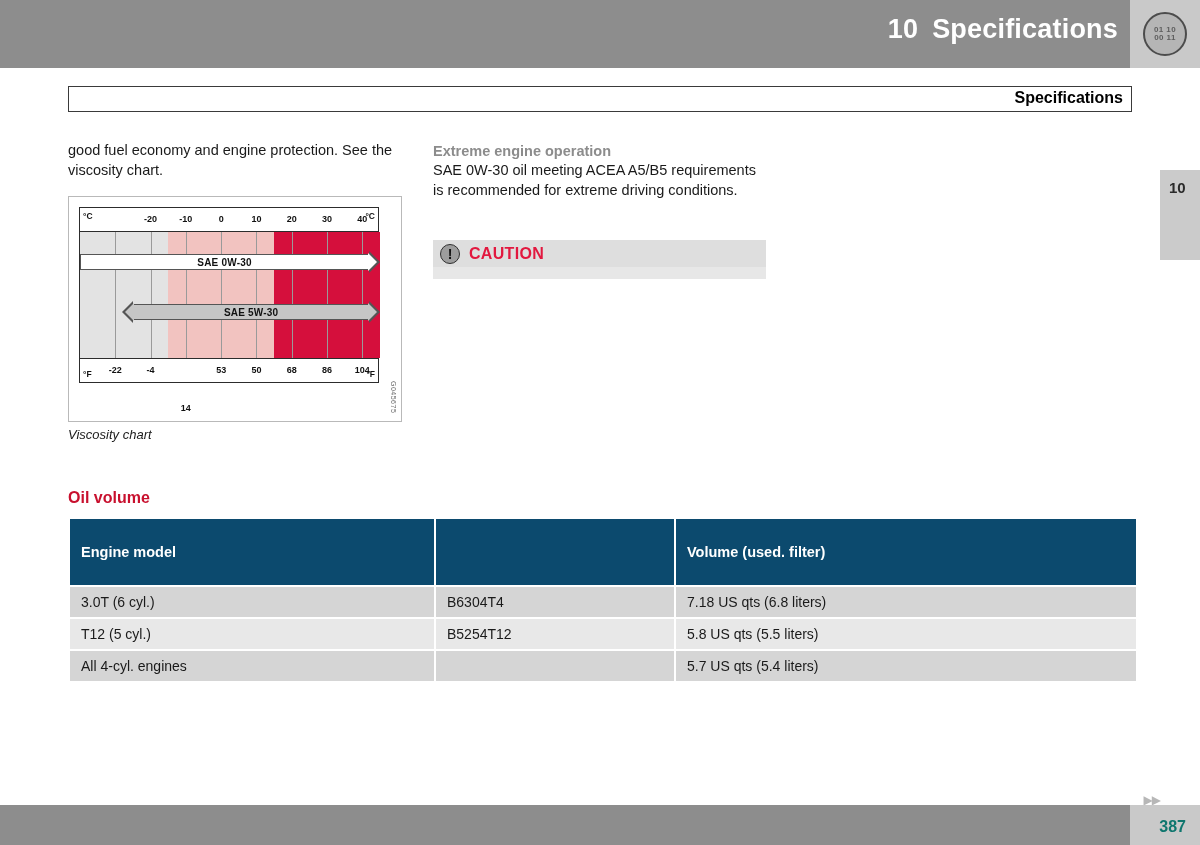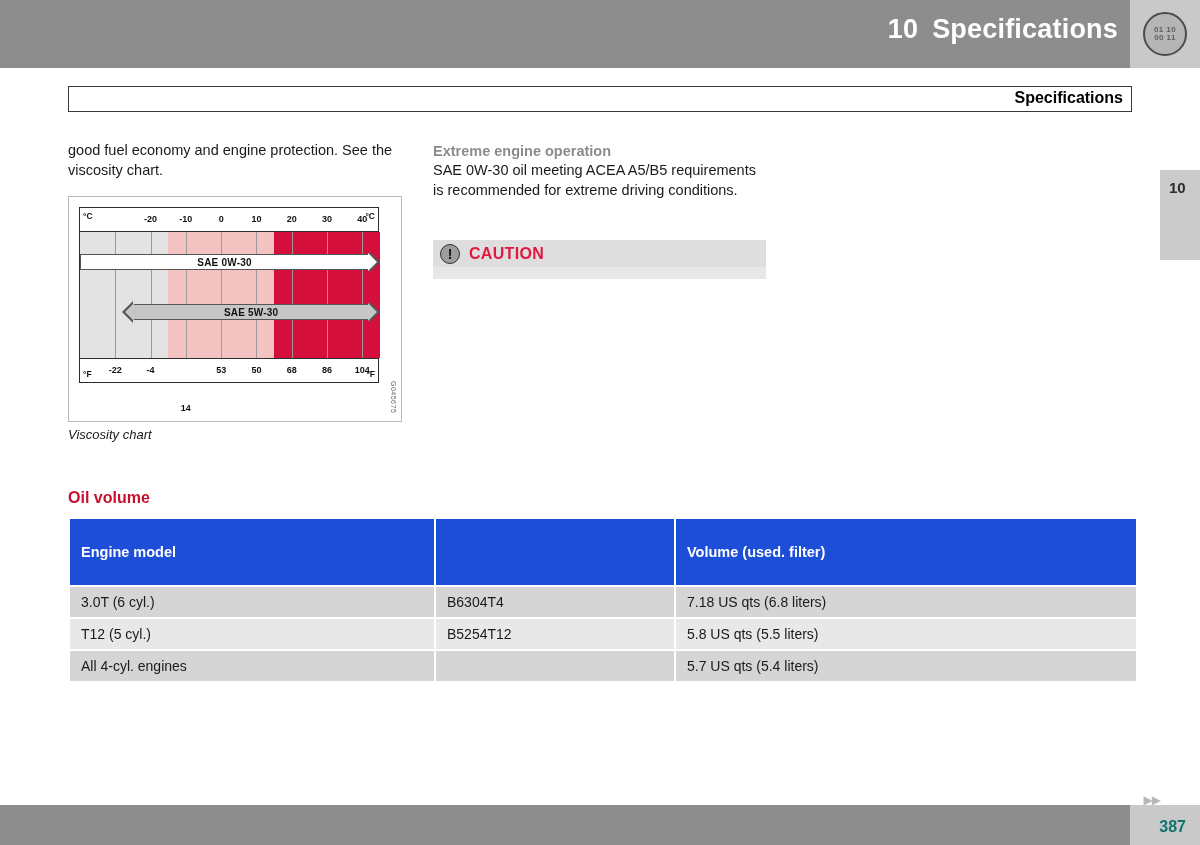--- a/index.html
+++ b/index.html
@@ -153,21 +153,21 @@
   .section-title {
     position:absolute; left:68px; top:489px;
     font-size:16px; font-weight:bold; color:#c8102e;
   }
   table.oil {
     position:absolute; left:68px; top:517px;
     width:1064px; border-collapse:separate; border-spacing:2px 2px;
     table-layout:fixed;
   }
   table.oil th {
-    background:#1d4ed8; color:#fff; font-size:14.5px; font-weight:bold;
+    background:#0c4a6e; color:#fff; font-size:14.5px; font-weight:bold;
     text-align:left; padding:25px 11px; height:29px;
   }
   table.oil td {
     font-size:14px; color:#1a1a1a; padding:7px 11px; height:30px;
     background:#d5d5d5;
   }
   table.oil tr.alt td { background:#e8e8e8; }
   col.c1 { width: 364px; }
   col.c2 { width: 238px; }
   col.c3 { width: 460px; }

